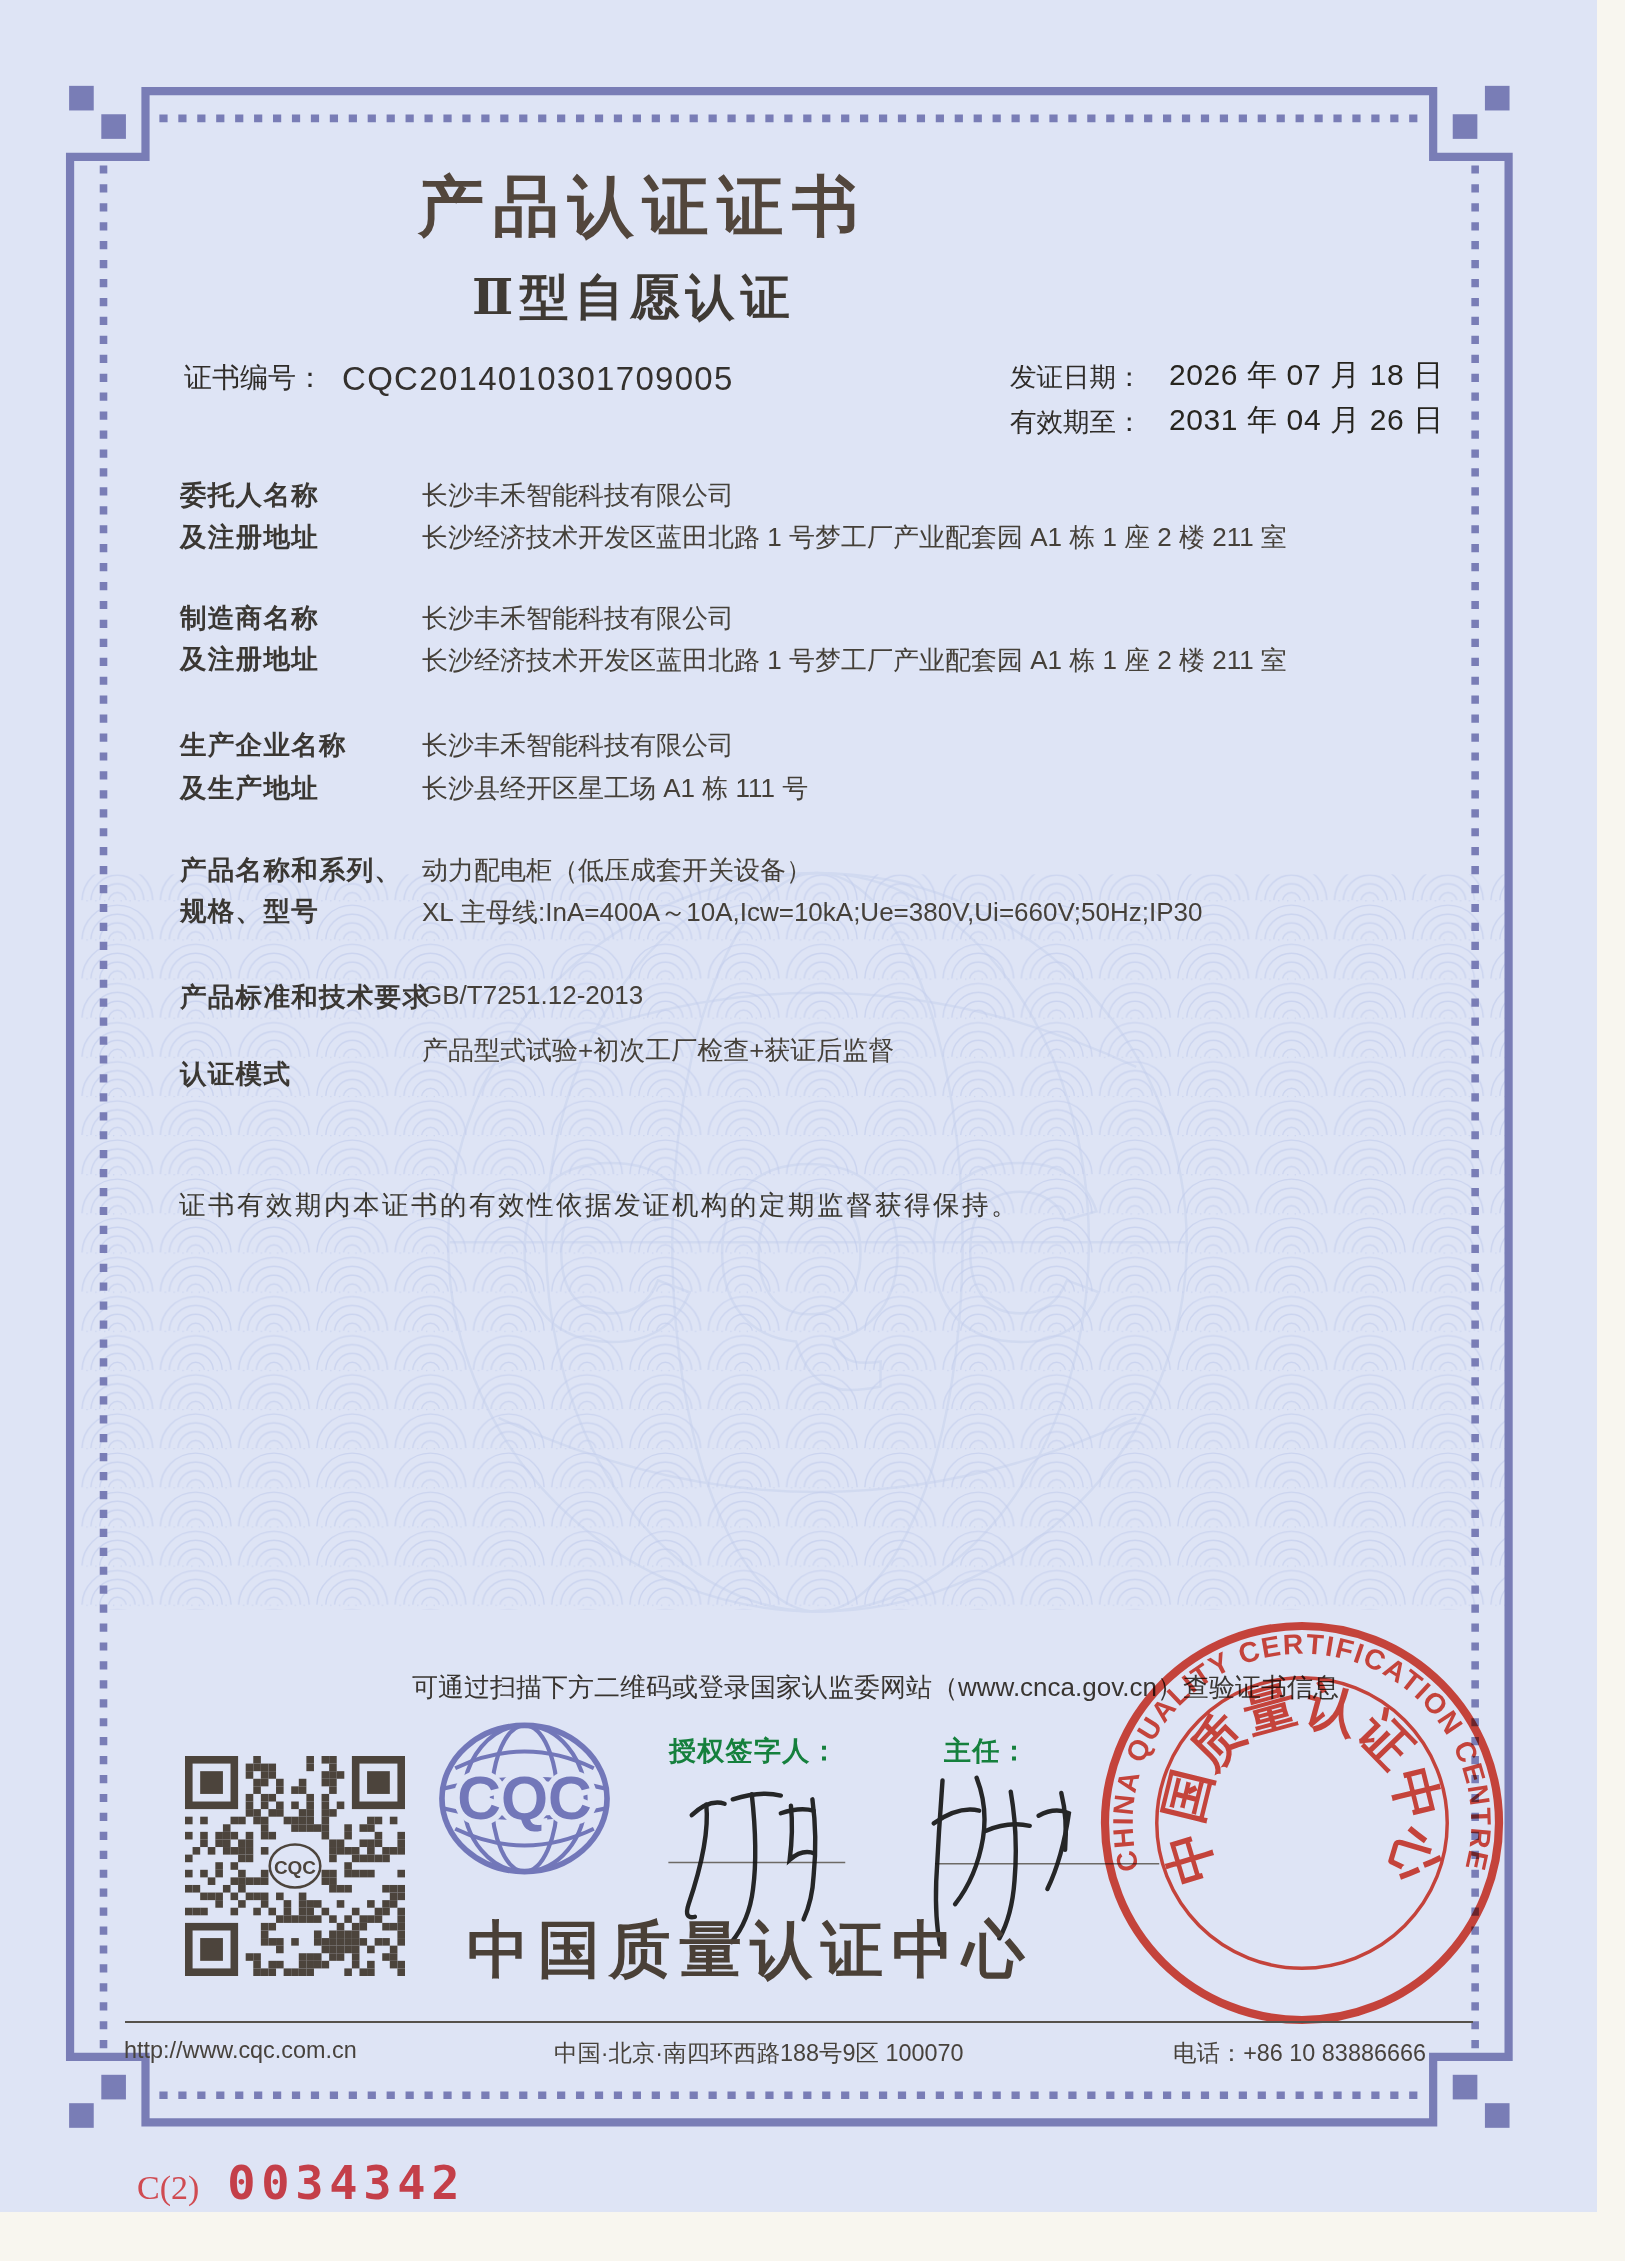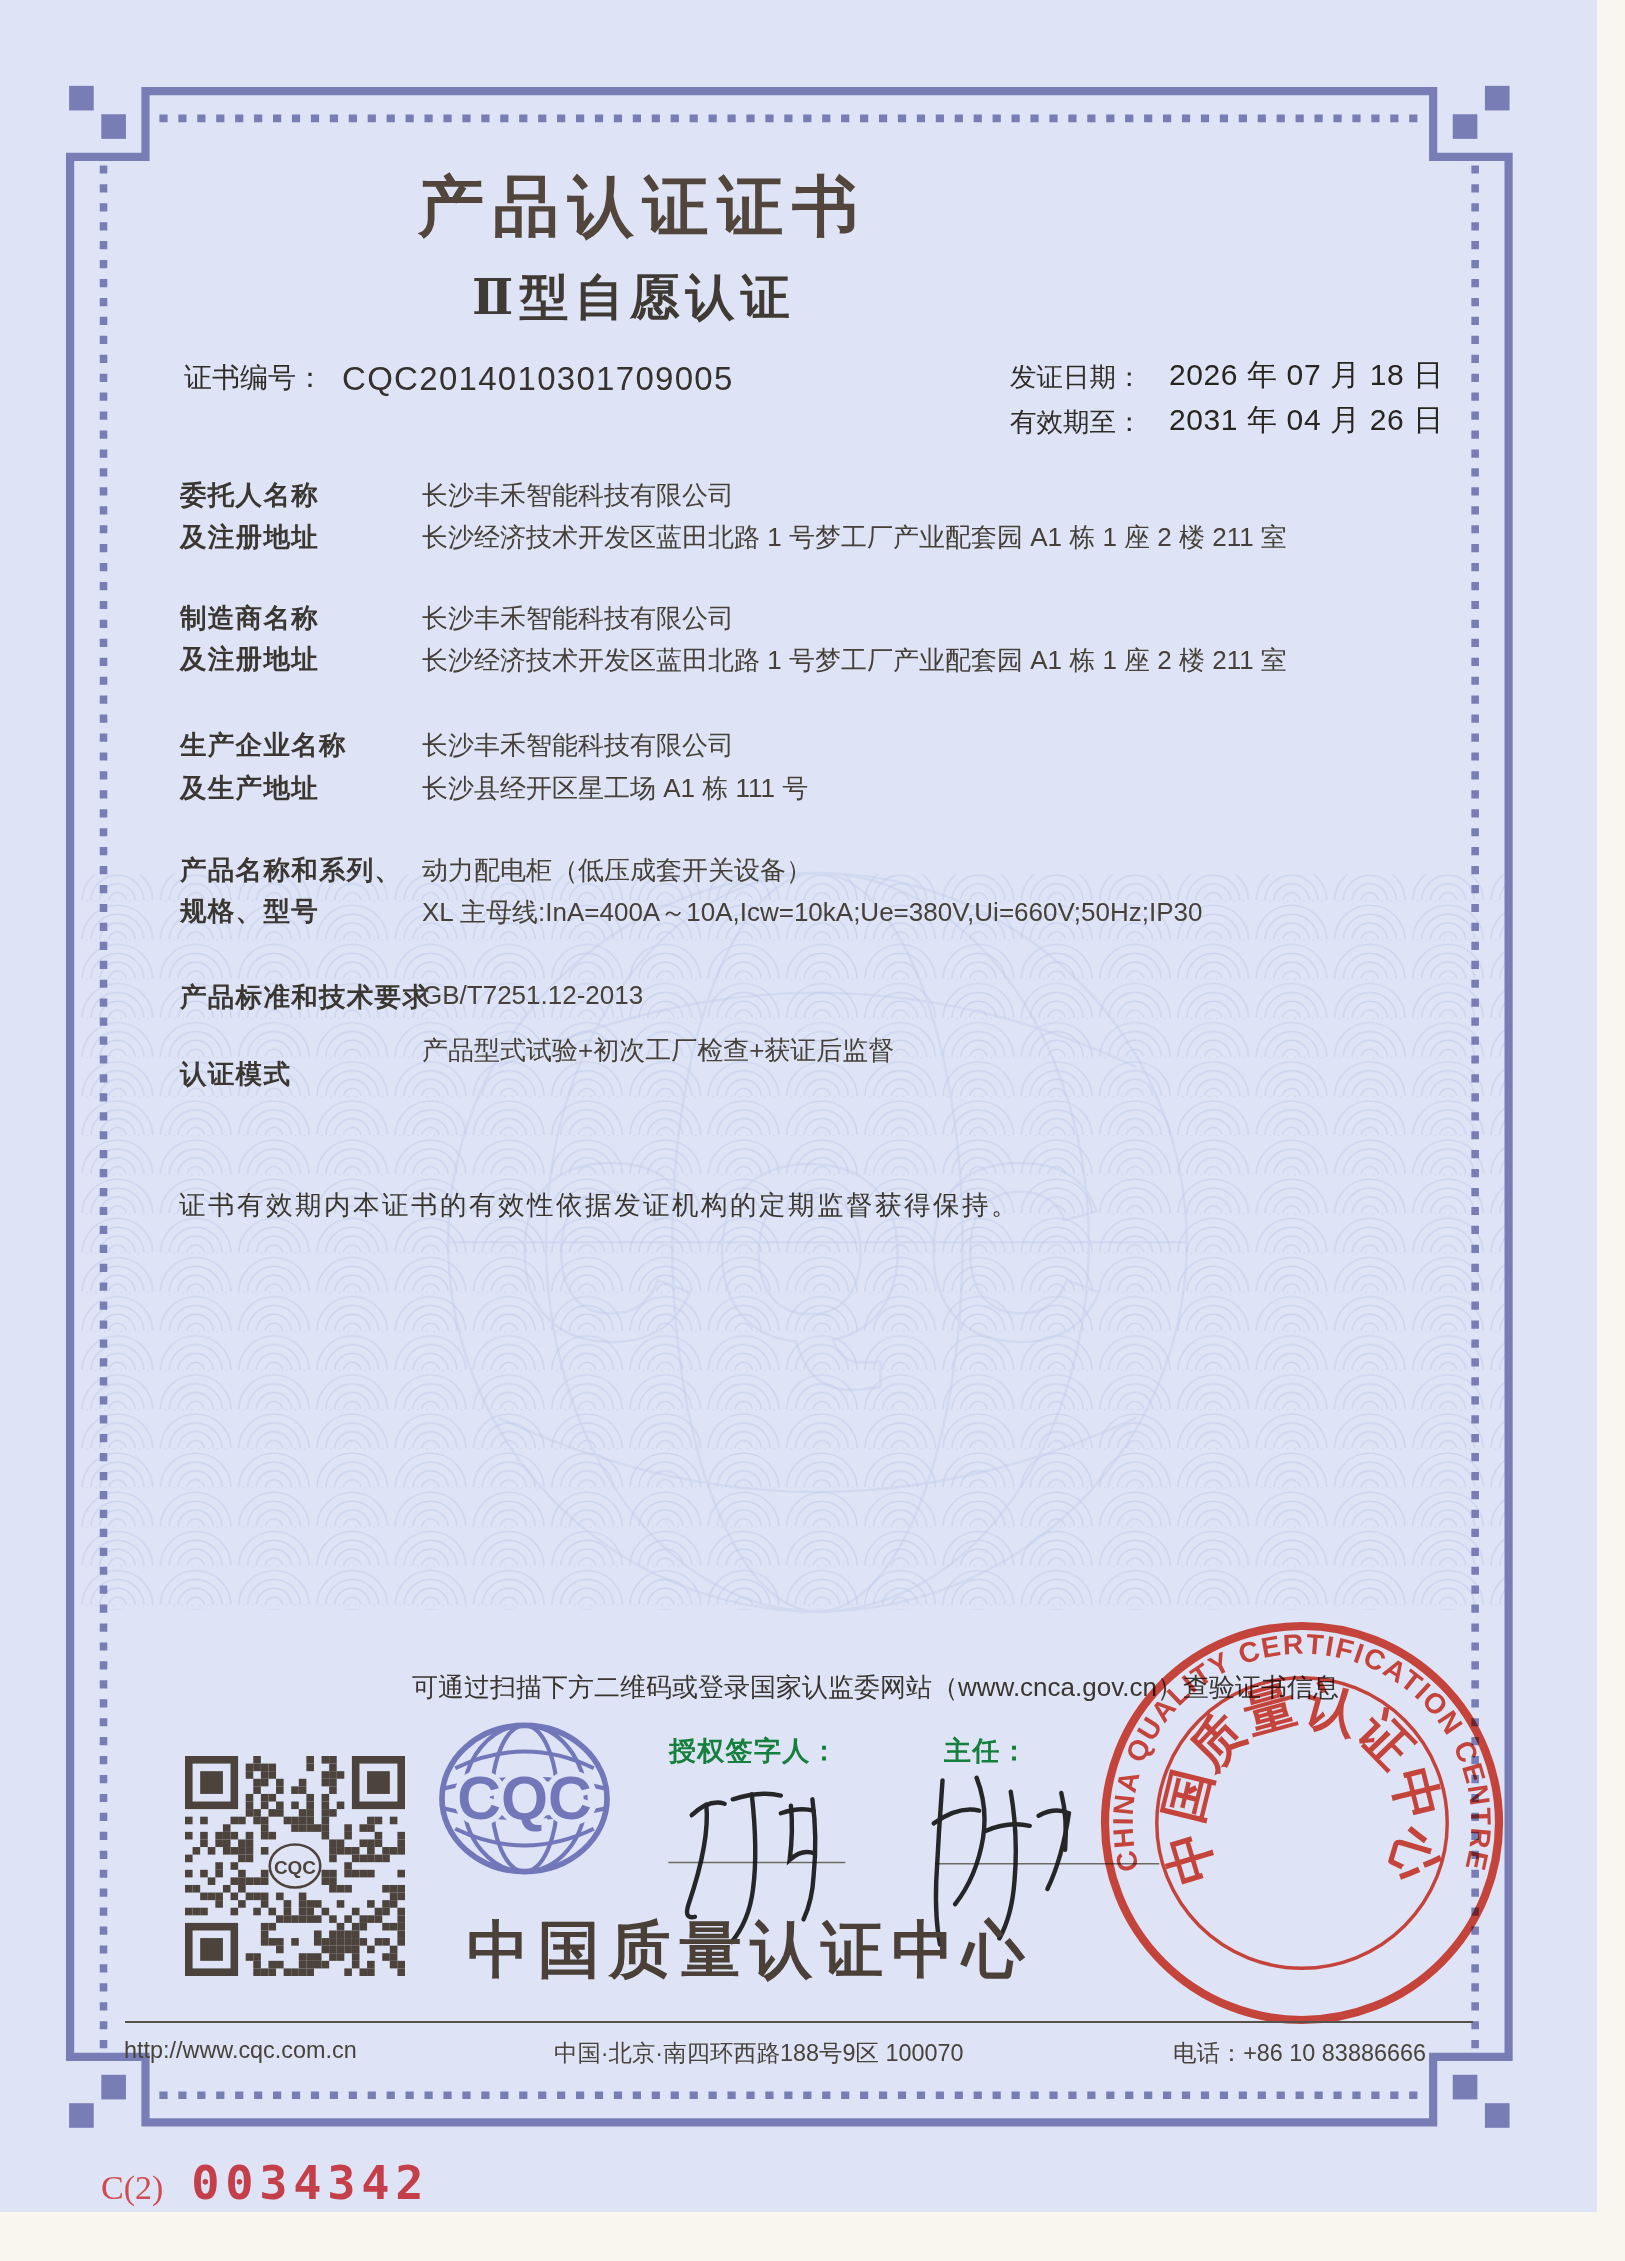--- a/index.html
+++ b/index.html
@@ -34,21 +34,21 @@
   .verify{position:absolute;left:412px;top:1670px;font-size:26px;color:#393531;}
   .signlab{position:absolute;top:1733px;font-size:27px;font-weight:600;color:#15803d;letter-spacing:1.3px;}
   .orgname{
     position:absolute;left:467px;top:1908px;
     font-family:"Liberation Serif","DejaVu Serif",serif;
     font-weight:bold;font-size:62px;letter-spacing:8.8px;color:#4a4037;
   }
   .footer-rule{position:absolute;left:125px;top:2021px;width:1348px;height:1.9px;background:#55514b;}
   .footer-text{position:absolute;top:2037px;font-size:23.4px;color:#474items23f;color:#47423c;}
   .serial{position:absolute;left:101px;top:2155px;display:flex;align-items:baseline;gap:28px;}
-  .serial-prefix{font-family:"Liberation Serif","DejaVu Serif",serif;font-size:34px;color:#d04b52;}
+  .serial-prefix{font-family:"Liberation Serif","DejaVu Serif",serif;font-size:34px;color:#d04b52;margin-left:36px;}
   .serial-digits{font-family:"DejaVu Sans Mono","Liberation Mono",monospace;font-weight:700;font-size:47px;letter-spacing:5.7px;color:#c43f49;}
   .seal{mix-blend-mode:multiply;opacity:0.92;}
   svg{display:block;}
 </style>
 </head>
 <body>
 
 <div class="paper">
 
   <svg class="abs" style="left:0;top:0;" width="1597" height="2212" viewBox="0 0 2530 3504">

